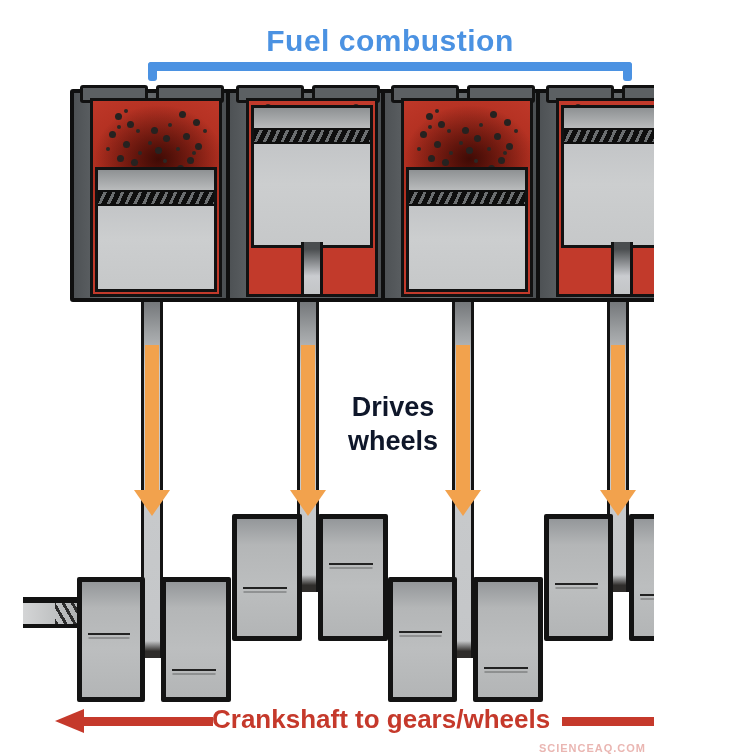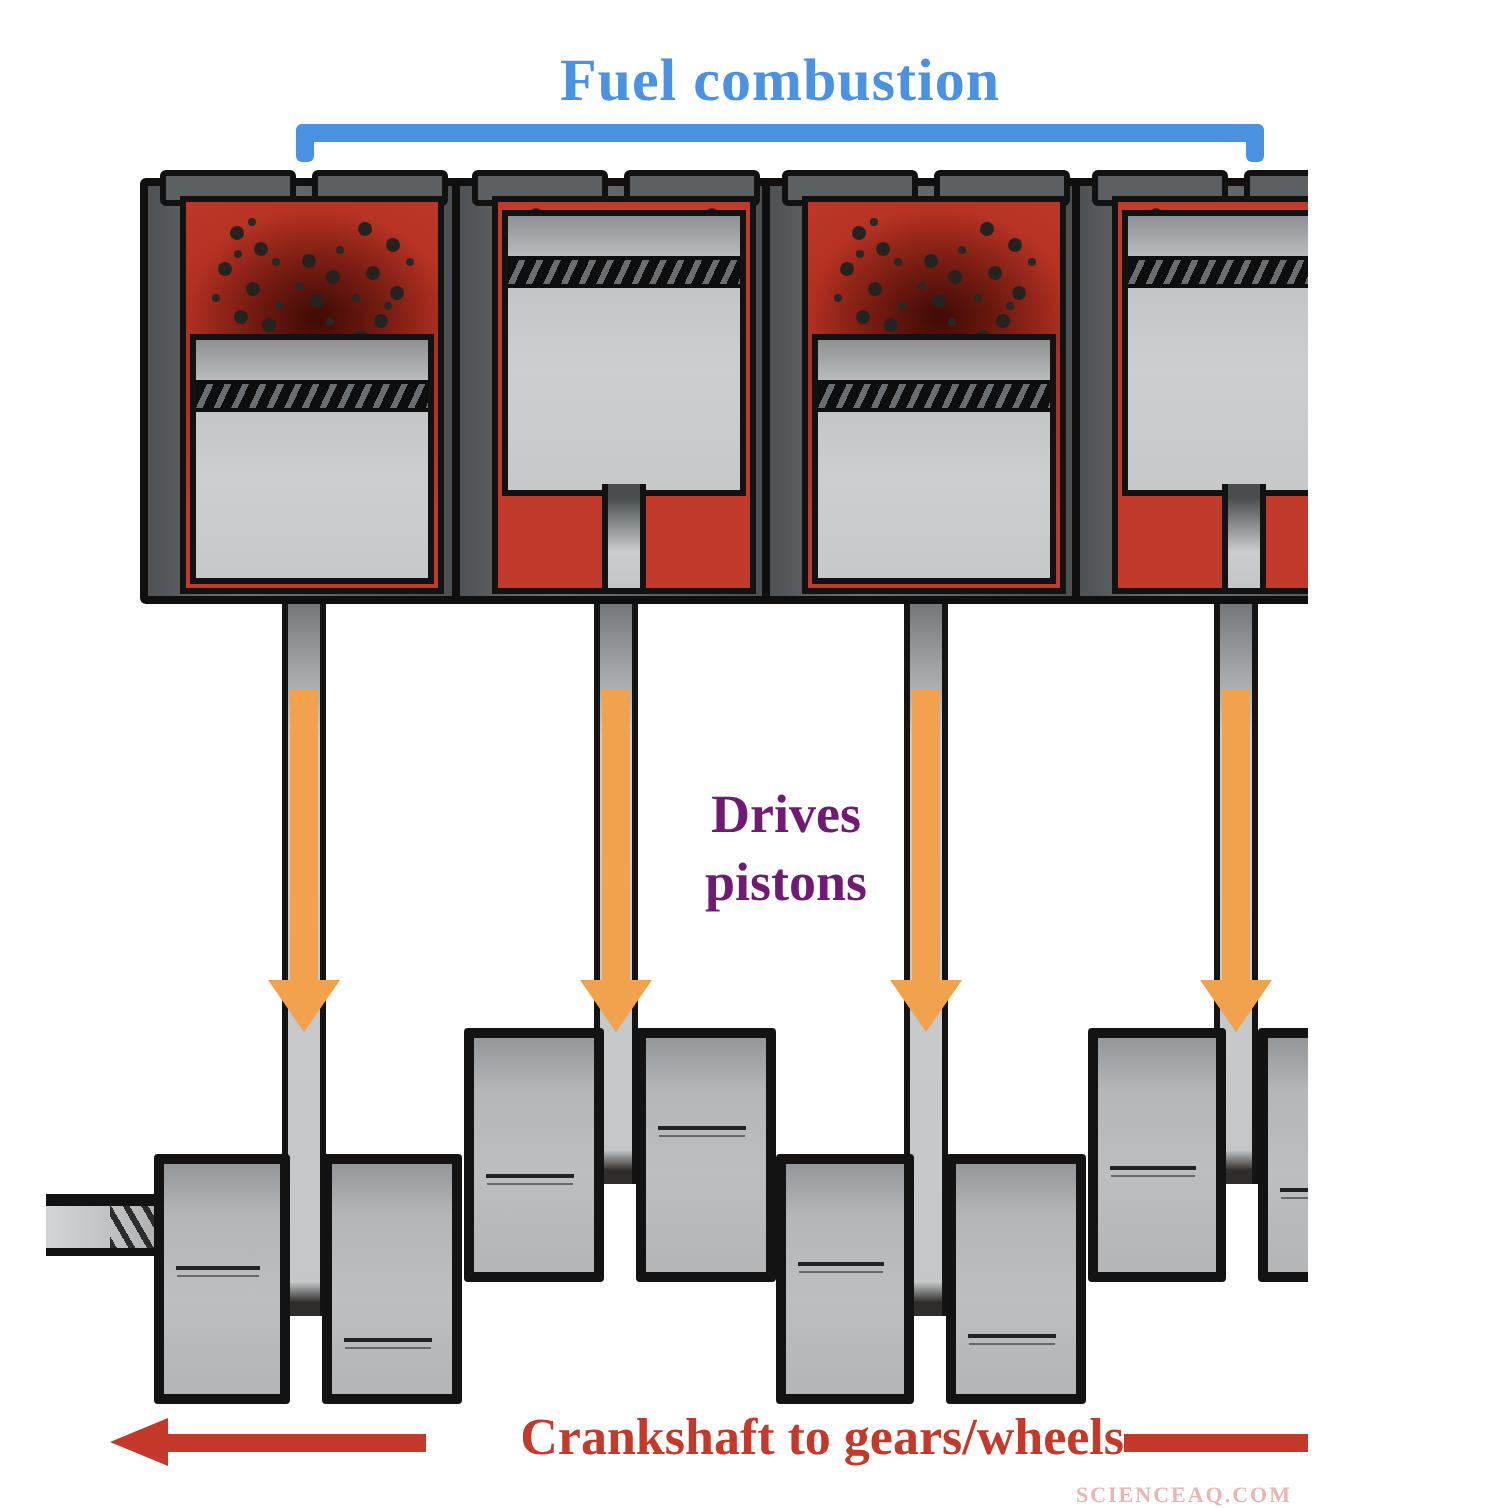--- a/index.html
+++ b/index.html
@@ -1,18 +1,18 @@
 <!DOCTYPE html>
 <html><head>
 <meta charset="utf-8">
 <style>
   html,body{margin:0;padding:0;background:#fff;}
   #stage{
     position:relative;width:654px;height:754px;background:#ffffff;overflow:hidden;
-    font-family:Liberation Serif, serif;
+    font-family:Liberation Sans, sans-serif;
   }
   
   .fuel-label{
     position:absolute;left:148px;top:24px;width:484px;text-align:center;
     font-size:30px;font-weight:bold;color:#4b92e2;letter-spacing:0.5px;
   }
   .bracket{
     position:absolute;left:148px;top:62px;width:484px;height:9px;
     background:#4b92e2;border-radius:4px;
   }
@@ -98,21 +98,21 @@
   
   .drive-arrow{position:absolute;top:345px;width:36px;height:171px;}
   .da-shaft{position:absolute;left:11px;top:0;width:14px;height:145px;background:#f2a24d;}
   .da-head{
     position:absolute;left:0;top:145px;width:0;height:0;
     border-left:18px solid transparent;border-right:18px solid transparent;
     border-top:26px solid #f2a24d;
   }
   .drives-label{
     position:absolute;left:315px;top:390px;width:156px;text-align:center;
-    font-size:27px;font-weight:bold;color:#701a75;line-height:1.27;
+    font-size:27px;font-weight:bold;color:#0f172a;line-height:1.27;
   }
 
   
   .web{
     position:absolute;border:5px solid #131313;border-radius:2px;
     background:linear-gradient(180deg,#94979a 0,#b4b6b7 26px,#bcbebf 58%,#b3b5b6);
   }
   .web::before{
     content:"";position:absolute;left:6px;right:10px;height:2px;background:#222;
     top:var(--s1,40%);box-shadow:0 4px 0 -0.5px rgba(34,34,34,.55);
@@ -125,21 +125,21 @@
   }
   .shaft.left{left:23px;top:597px;width:54px;height:21px;}
   .shaft.left::after{content:"";position:absolute;right:0;top:0;bottom:0;width:22px;
     background:repeating-linear-gradient(60deg,#2c2c2c 0 3px,transparent 3px 8px);}
   .shaft.right{left:698px;top:595px;width:48px;height:22px;}
   .shaft.right::before{content:"";position:absolute;left:0;top:0;bottom:0;width:22px;
     background:repeating-linear-gradient(120deg,#2c2c2c 0 3px,transparent 3px 8px);}
 
   
   .crank-label{
-    position:absolute;left:212px;top:704px;width:350px;text-align:right;
+    position:absolute;left:212px;top:704px;width:350px;text-align:left;
     font-size:26px;font-weight:bold;color:#c5392b;
   }
   .red-arrow{position:absolute;top:717px;height:9px;background:#c5392b;}
   .red-arrow.west{left:84px;width:129px;}
   .red-arrow.west::before{
     content:"";position:absolute;left:-29px;top:-8px;width:0;height:0;
     border-top:12.5px solid transparent;border-bottom:12.5px solid transparent;
     border-right:29px solid #c5392b;
   }
   .red-arrow.east{left:562px;width:126px;}
@@ -236,21 +236,21 @@
     <div class="da-shaft"></div>
       <div class="da-head"></div>
   </div>
   <div class="drive-arrow" style="left:600px;">
     <div class="da-shaft"></div>
       <div class="da-head"></div>
   </div>
 
   <div class="drives-label">
     <div>Drives</div>
-    <div>pistons</div>
+    <div>wheels</div>
   </div>
 
   <div class="shaft left"></div>
   <div class="shaft right"></div>
 
   <div class="web down" style="left:77px; width:58px;--s1:44%;"></div>
   <div class="web down" style="left:161px;width:60px;--s1:76%;"></div>
   <div class="web up" style="left:232px;width:60px;--s1:58%;"></div>
   <div class="web up" style="left:318px;width:60px;--s1:38%;"></div>
   <div class="web down" style="left:388px;width:59px;--s1:43%;"></div>

